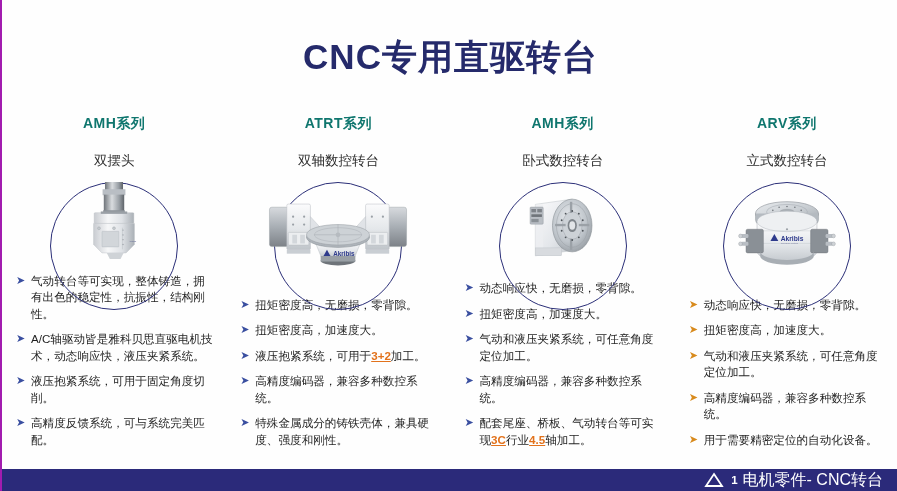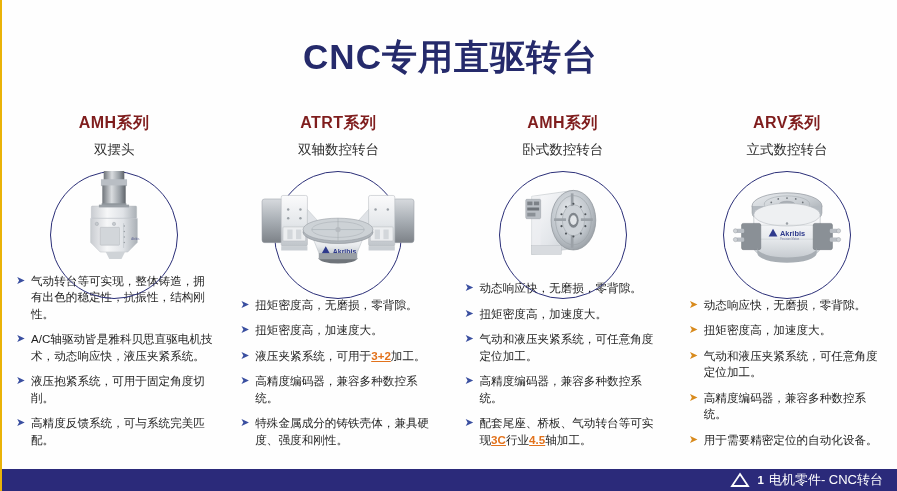--- a/index.html
+++ b/index.html
@@ -6,21 +6,21 @@
   body{
     width:897px;height:491px;
     background:#ffffff;
     font-family:"Liberation Sans","DejaVu Sans",sans-serif;
     overflow:hidden;
     position:relative;
   }
   .slide{
     position:absolute;inset:0;
     background:#fefefe;
-    border-left:2px solid #eab308;
+    border-left:2px solid #a21caf;
     box-sizing:border-box;
   }
 
   
   .title{
     position:absolute;top:34px;left:0;width:897px;
     text-align:center;
     font-size:35px;font-weight:bold;
     color:#252a6b;
     letter-spacing:1px;
@@ -32,27 +32,27 @@
     position:absolute;top:112px;left:0;width:897px;height:345px;
     display:flex;
   }
   .col{
     flex:1 1 0;
     position:relative;
     display:flex;flex-direction:column;align-items:center;
   }
 
   .col-title{
-    font-size:16px;font-weight:bold;color:#7f1d1d;
+    font-size:14px;font-weight:bold;color:#0f766e;
     letter-spacing:.5px;white-space:nowrap;
     height:22px;line-height:22px;
   }
   .col-sub{
     font-size:13.5px;color:#2d2d2d;
-    margin-top:7px;white-space:nowrap;
+    margin-top:18px;white-space:nowrap;
     height:18px;line-height:18px;
   }
 
   
   .art{
     margin-top:12px;
     width:128px;height:128px;
     position:relative;
     text-align:center;
   }
@@ -97,21 +97,21 @@
     display:flex;align-items:center;justify-content:flex-end;
     padding-right:16px;box-sizing:border-box;
   }
   .footer .logo{
     width:20px;height:16px;margin-right:7px;
     display:flex;align-items:center;justify-content:center;
   }
   .footer .pg{
     color:#ffffff;font-size:11.5px;margin-right:5px;font-weight:bold;
   }
-  .footer .ftxt{color:#ffffff;font-size:13px;white-space:nowrap;}
+  .footer .ftxt{color:#ffffff;font-size:16px;white-space:nowrap;}
 </style>
 </head>
 <body>
 
 <div class="slide">
 
   <div class="title">CNC专用直驱转台</div>
 
   <div class="cols">
 
@@ -249,21 +249,21 @@
         <div class="bullet">
           <span class="mark">➤</span>
           <span class="txt">扭矩密度高，无磨损，零背隙。</span>
         </div>
         <div class="bullet">
           <span class="mark">➤</span>
           <span class="txt">扭矩密度高，加速度大。</span>
         </div>
         <div class="bullet">
           <span class="mark">➤</span>
-          <span class="txt"><span>液压夹紧系统，可用于</span><span class="hl">3+2</span><span>加工。</span></span>
+          <span class="txt"><span>液压抱紧系统，可用于</span><span class="hl">3+2</span><span>加工。</span></span>
         </div>
         <div class="bullet">
           <span class="mark">➤</span>
           <span class="txt">高精度编码器，兼容多种数控系统。</span>
         </div>
         <div class="bullet">
           <span class="mark">➤</span>
           <span class="txt">特殊金属成分的铸铁壳体，兼具硬度、强度和刚性。</span>
         </div>
       </div>

